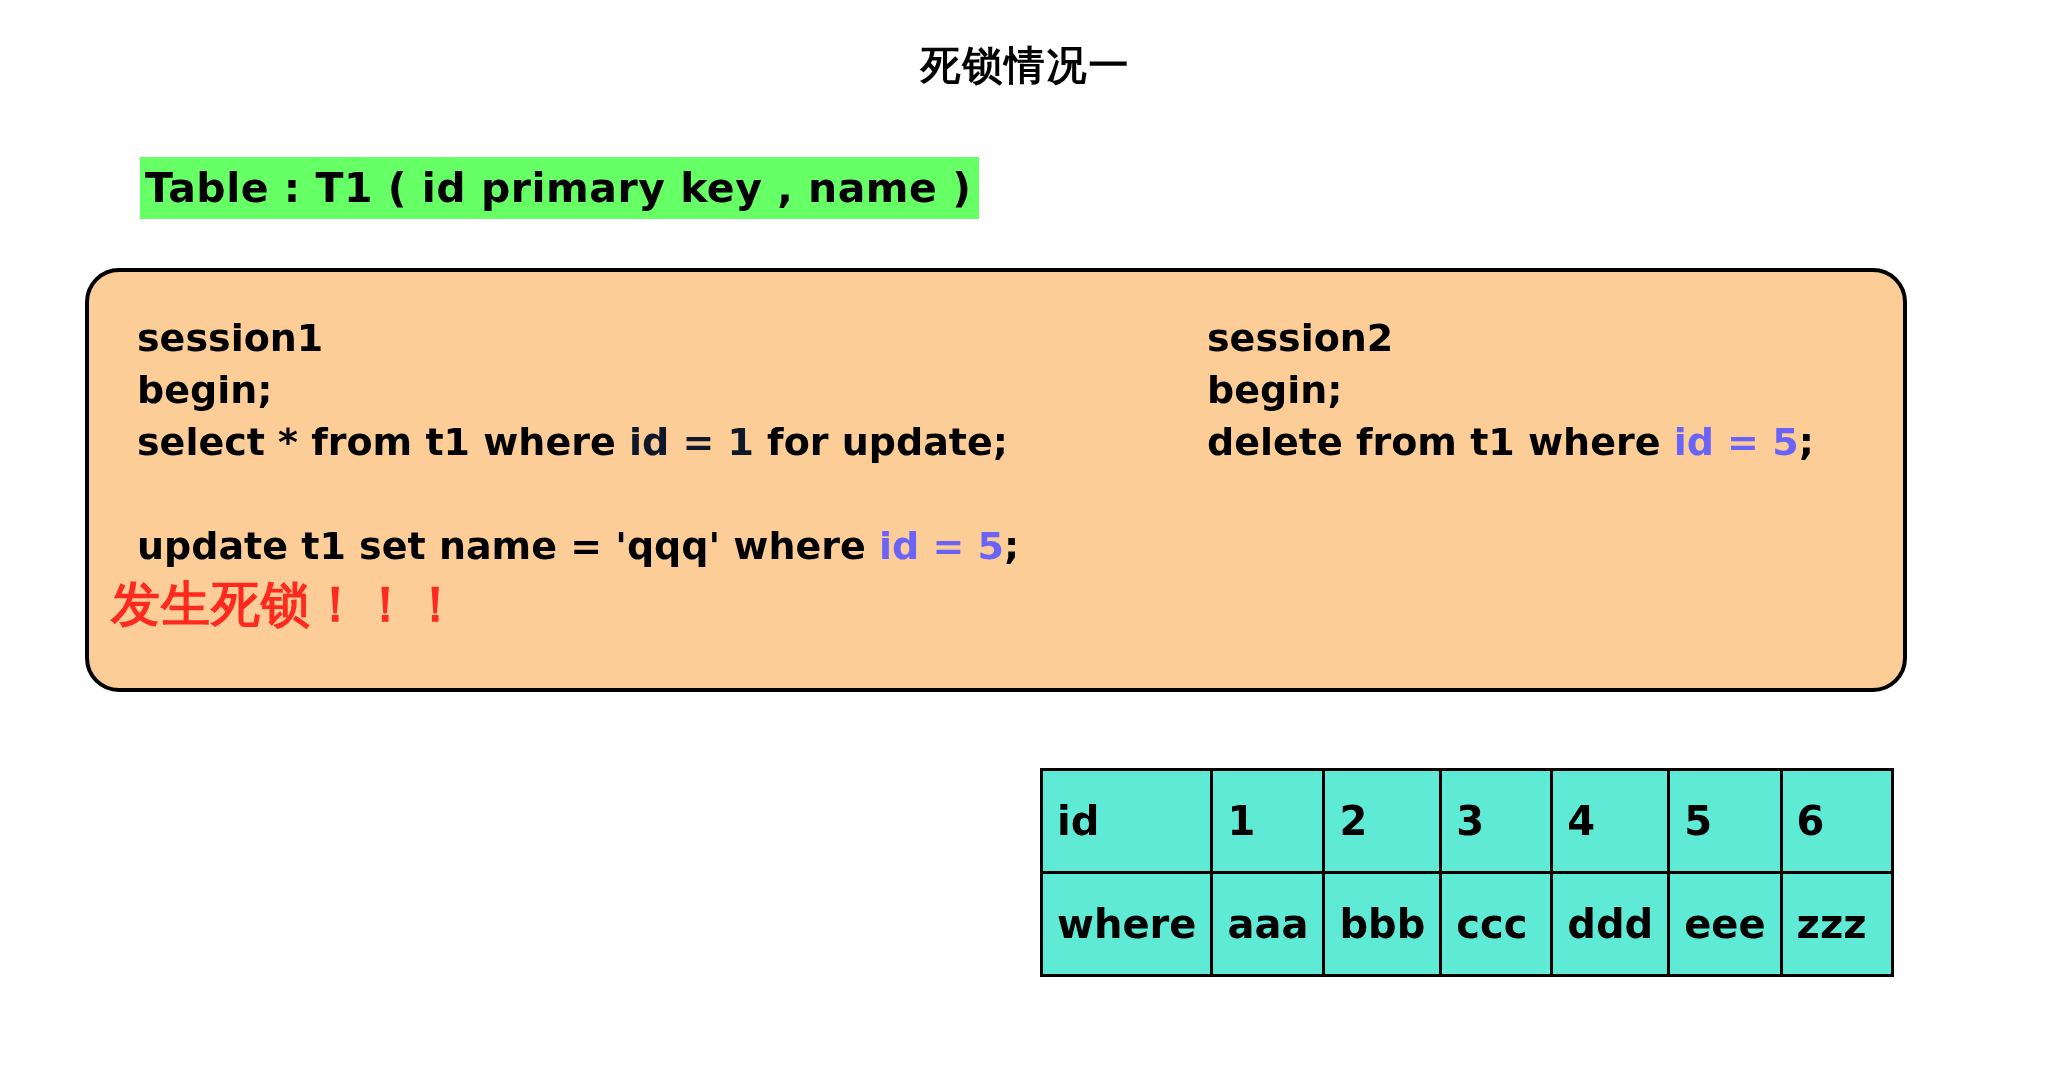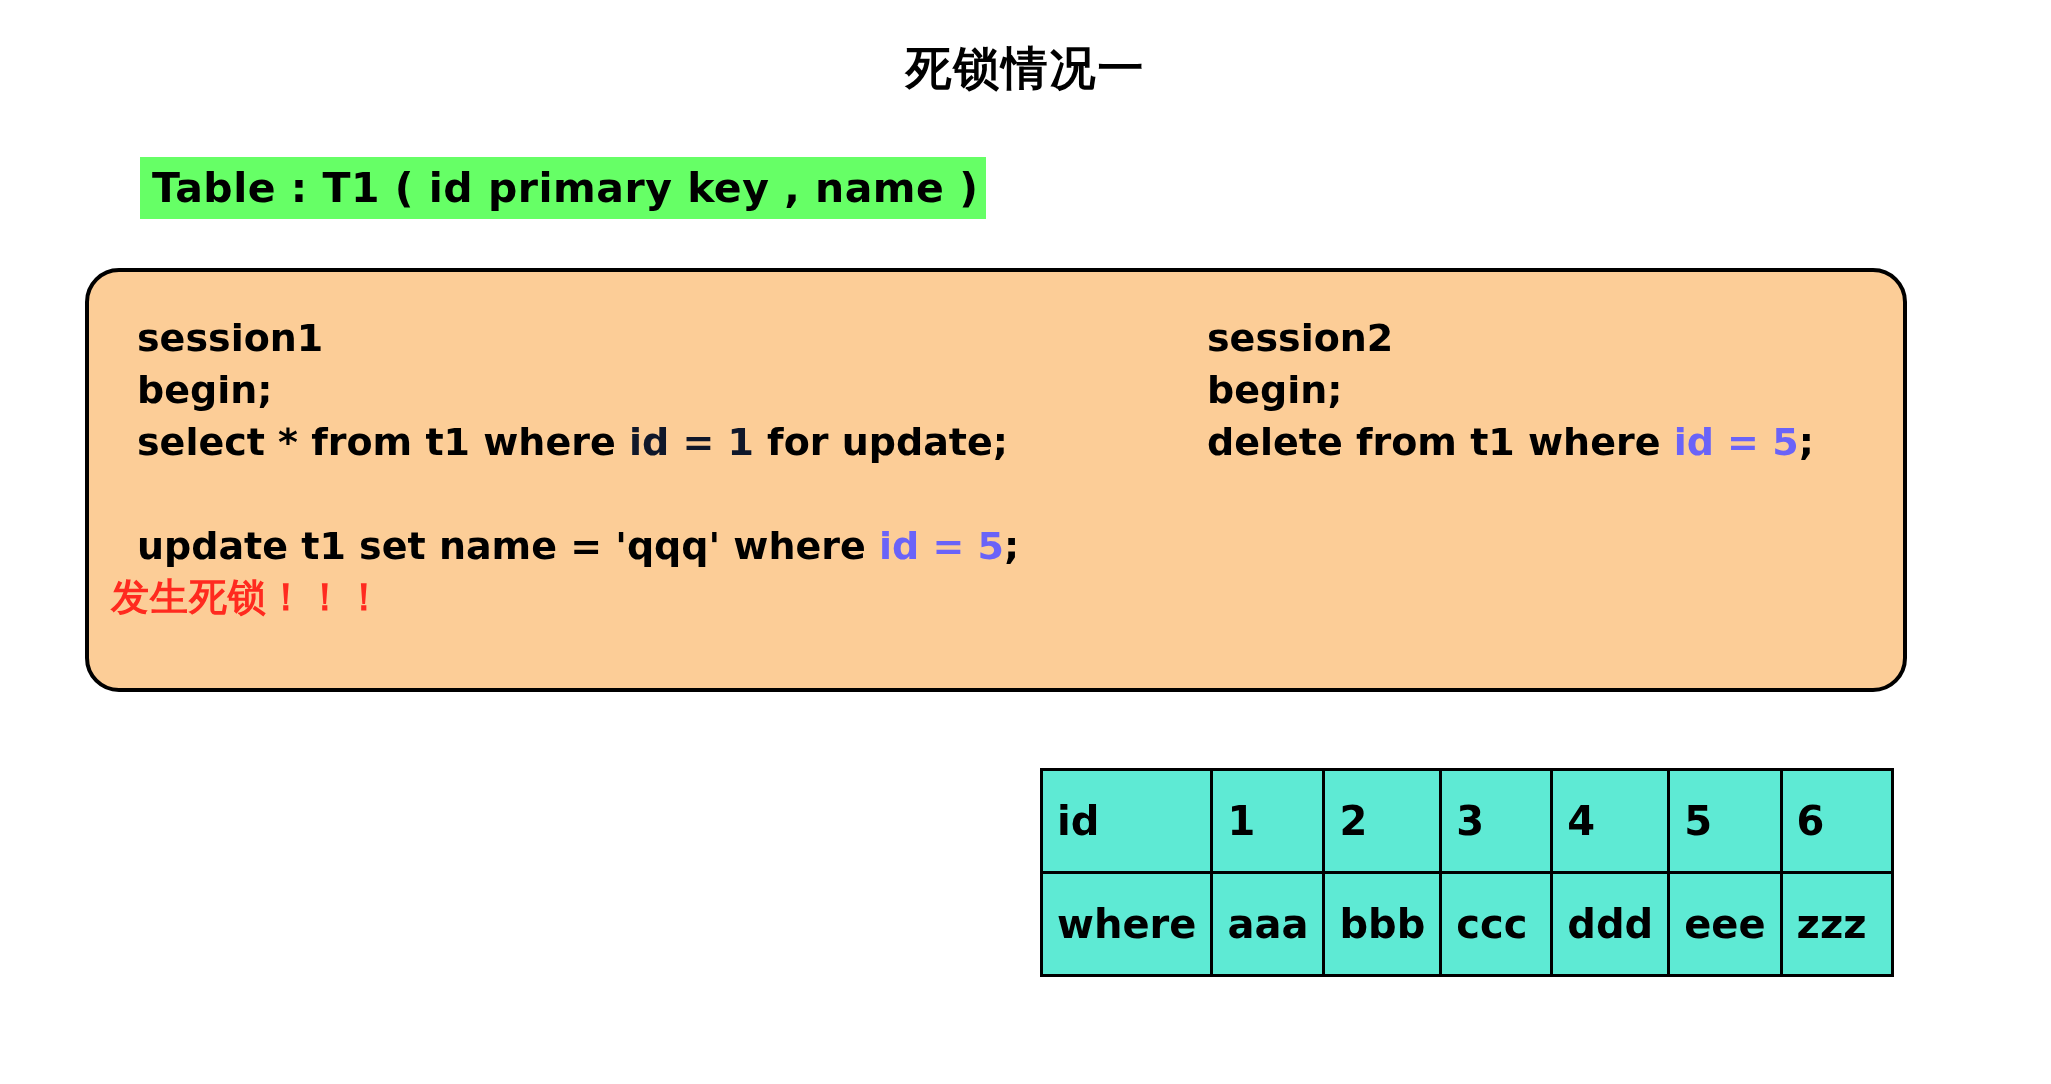--- a/index.html
+++ b/index.html
@@ -17,38 +17,38 @@
 
   
   #title {
     position: absolute;
     left: 0;
     top: 38px;
     width: 2051px;
     text-align: center;
     font-family: "DejaVu Serif", serif;
     font-weight: bold;
-    font-size: 46px;
+    font-size: 40px;
     color: #000000;
     letter-spacing: 2px;
   }
 
   
   #table-decl {
     position: absolute;
     left: 140px;
     top: 157px;
     height: 62px;
     line-height: 62px;
     background: #66ff66;
     color: #000000;
     font-family: "DejaVu Sans", sans-serif;
     font-weight: bold;
     font-size: 41px;
-    padding: 0 8px 0 12px;
+    padding: 0 8px 0 5px;
     white-space: nowrap;
     letter-spacing: 0.5px;
   }
 
   
   #session-panel {
     position: absolute;
     left: 85px;
     top: 268px;
     width: 1822px;
@@ -77,21 +77,21 @@
 
   .hl-red  { color: #0f172a; }
   .hl-blue { color: #6a63f8; margin-top: 40px; }
 
   #deadlock-note {
     position: absolute;
     left: 22px;
     top: 300px;
     font-family: Liberation Mono, monospace;
     font-weight: bold;
-    font-size: 38px;
+    font-size: 49px;
     color: #ff2a1f;
     white-space: nowrap;
     letter-spacing: 1px;
   }
 
   
   #data-table {
     position: absolute;
     left: 1040px;
     top: 768px;

